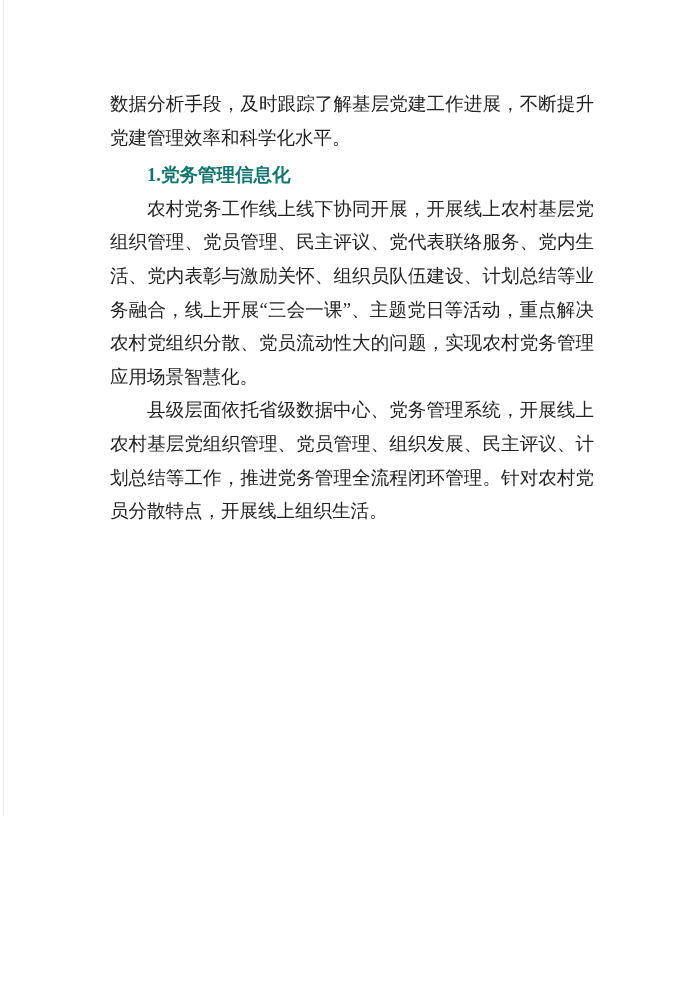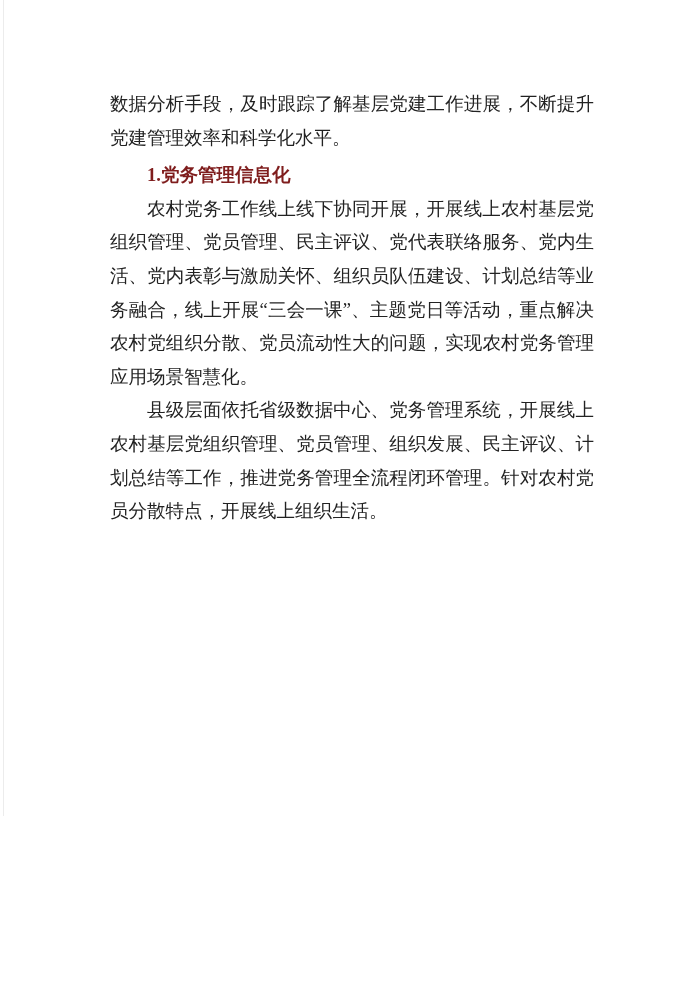--- a/index.html
+++ b/index.html
@@ -43,21 +43,21 @@
   .para.no-indent {
     text-indent: 0;
   }
   .heading {
     margin: 4px 0 0 0;
     padding: 0;
     font-size: 18.5px;
     font-weight: bold;
     line-height: 33.6px;
     text-indent: 2em;
-    color: #7f1d1d;
+    color: #0f766e;
   }
   .page-footer {
     position: absolute;
     left: 0;
     right: 0;
     top: 906px;
     text-align: center;
   }
   .page-number {
     font-family: "Liberation Serif", "DejaVu Serif", serif;

